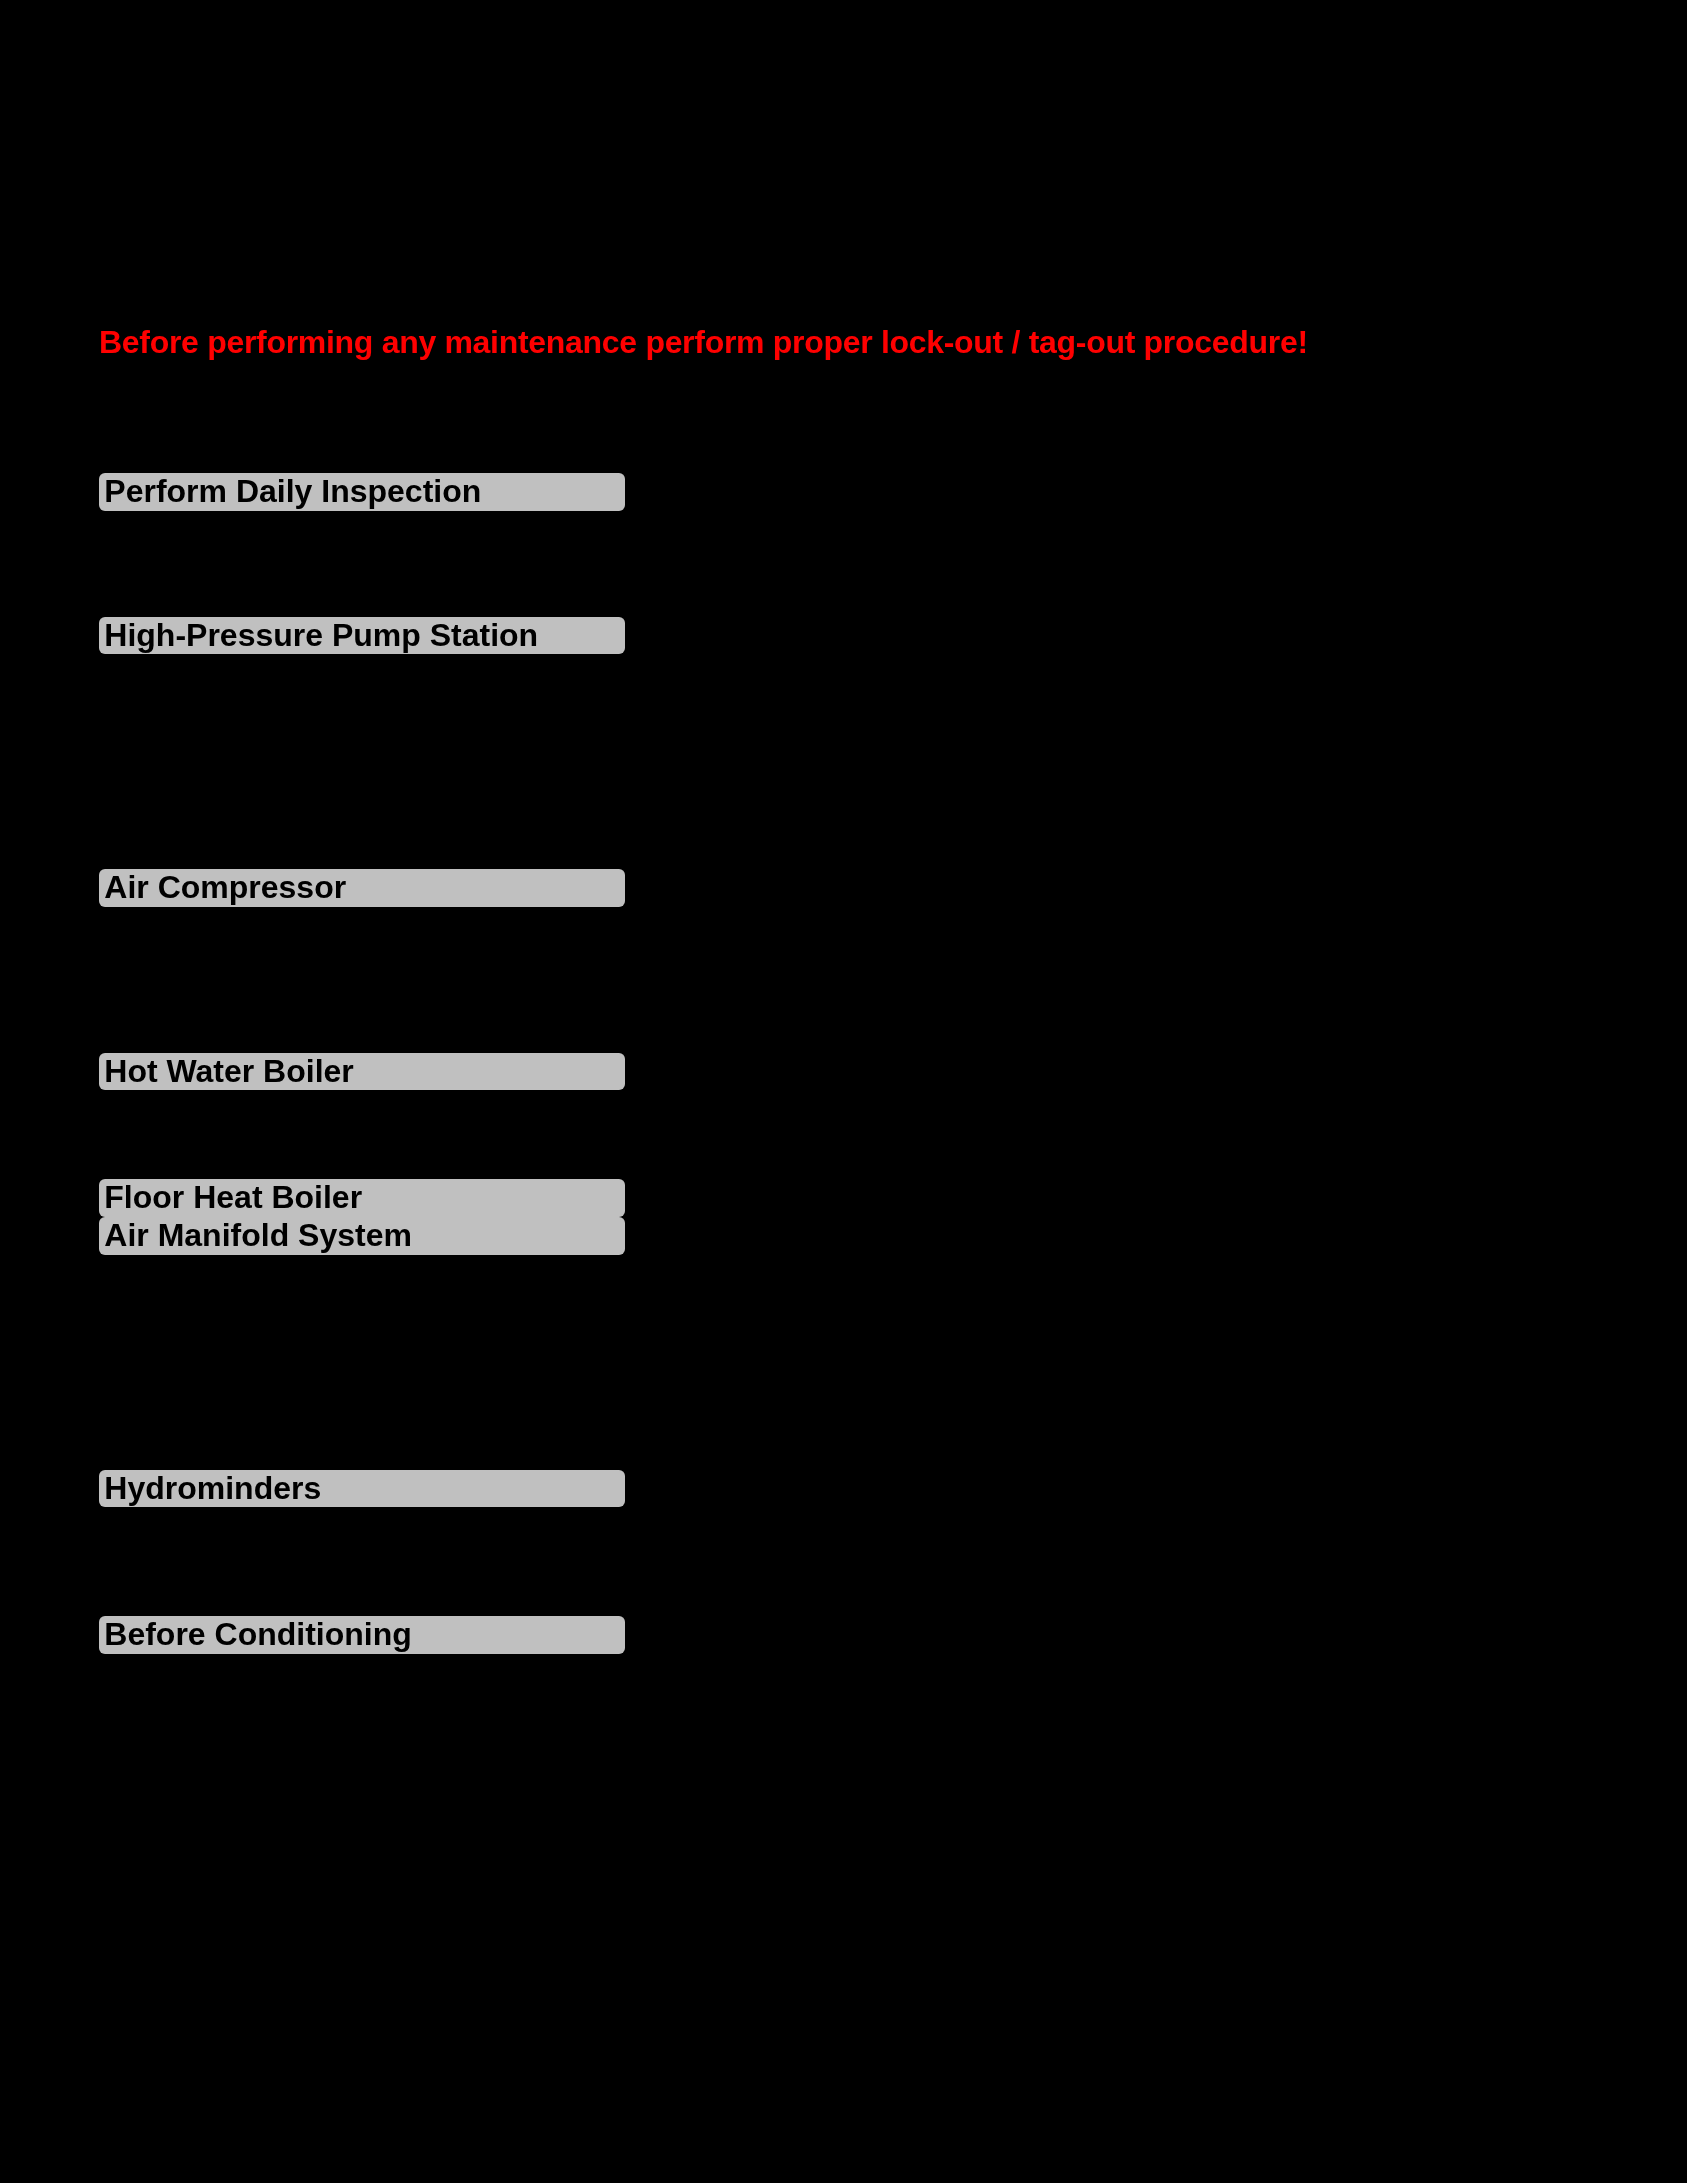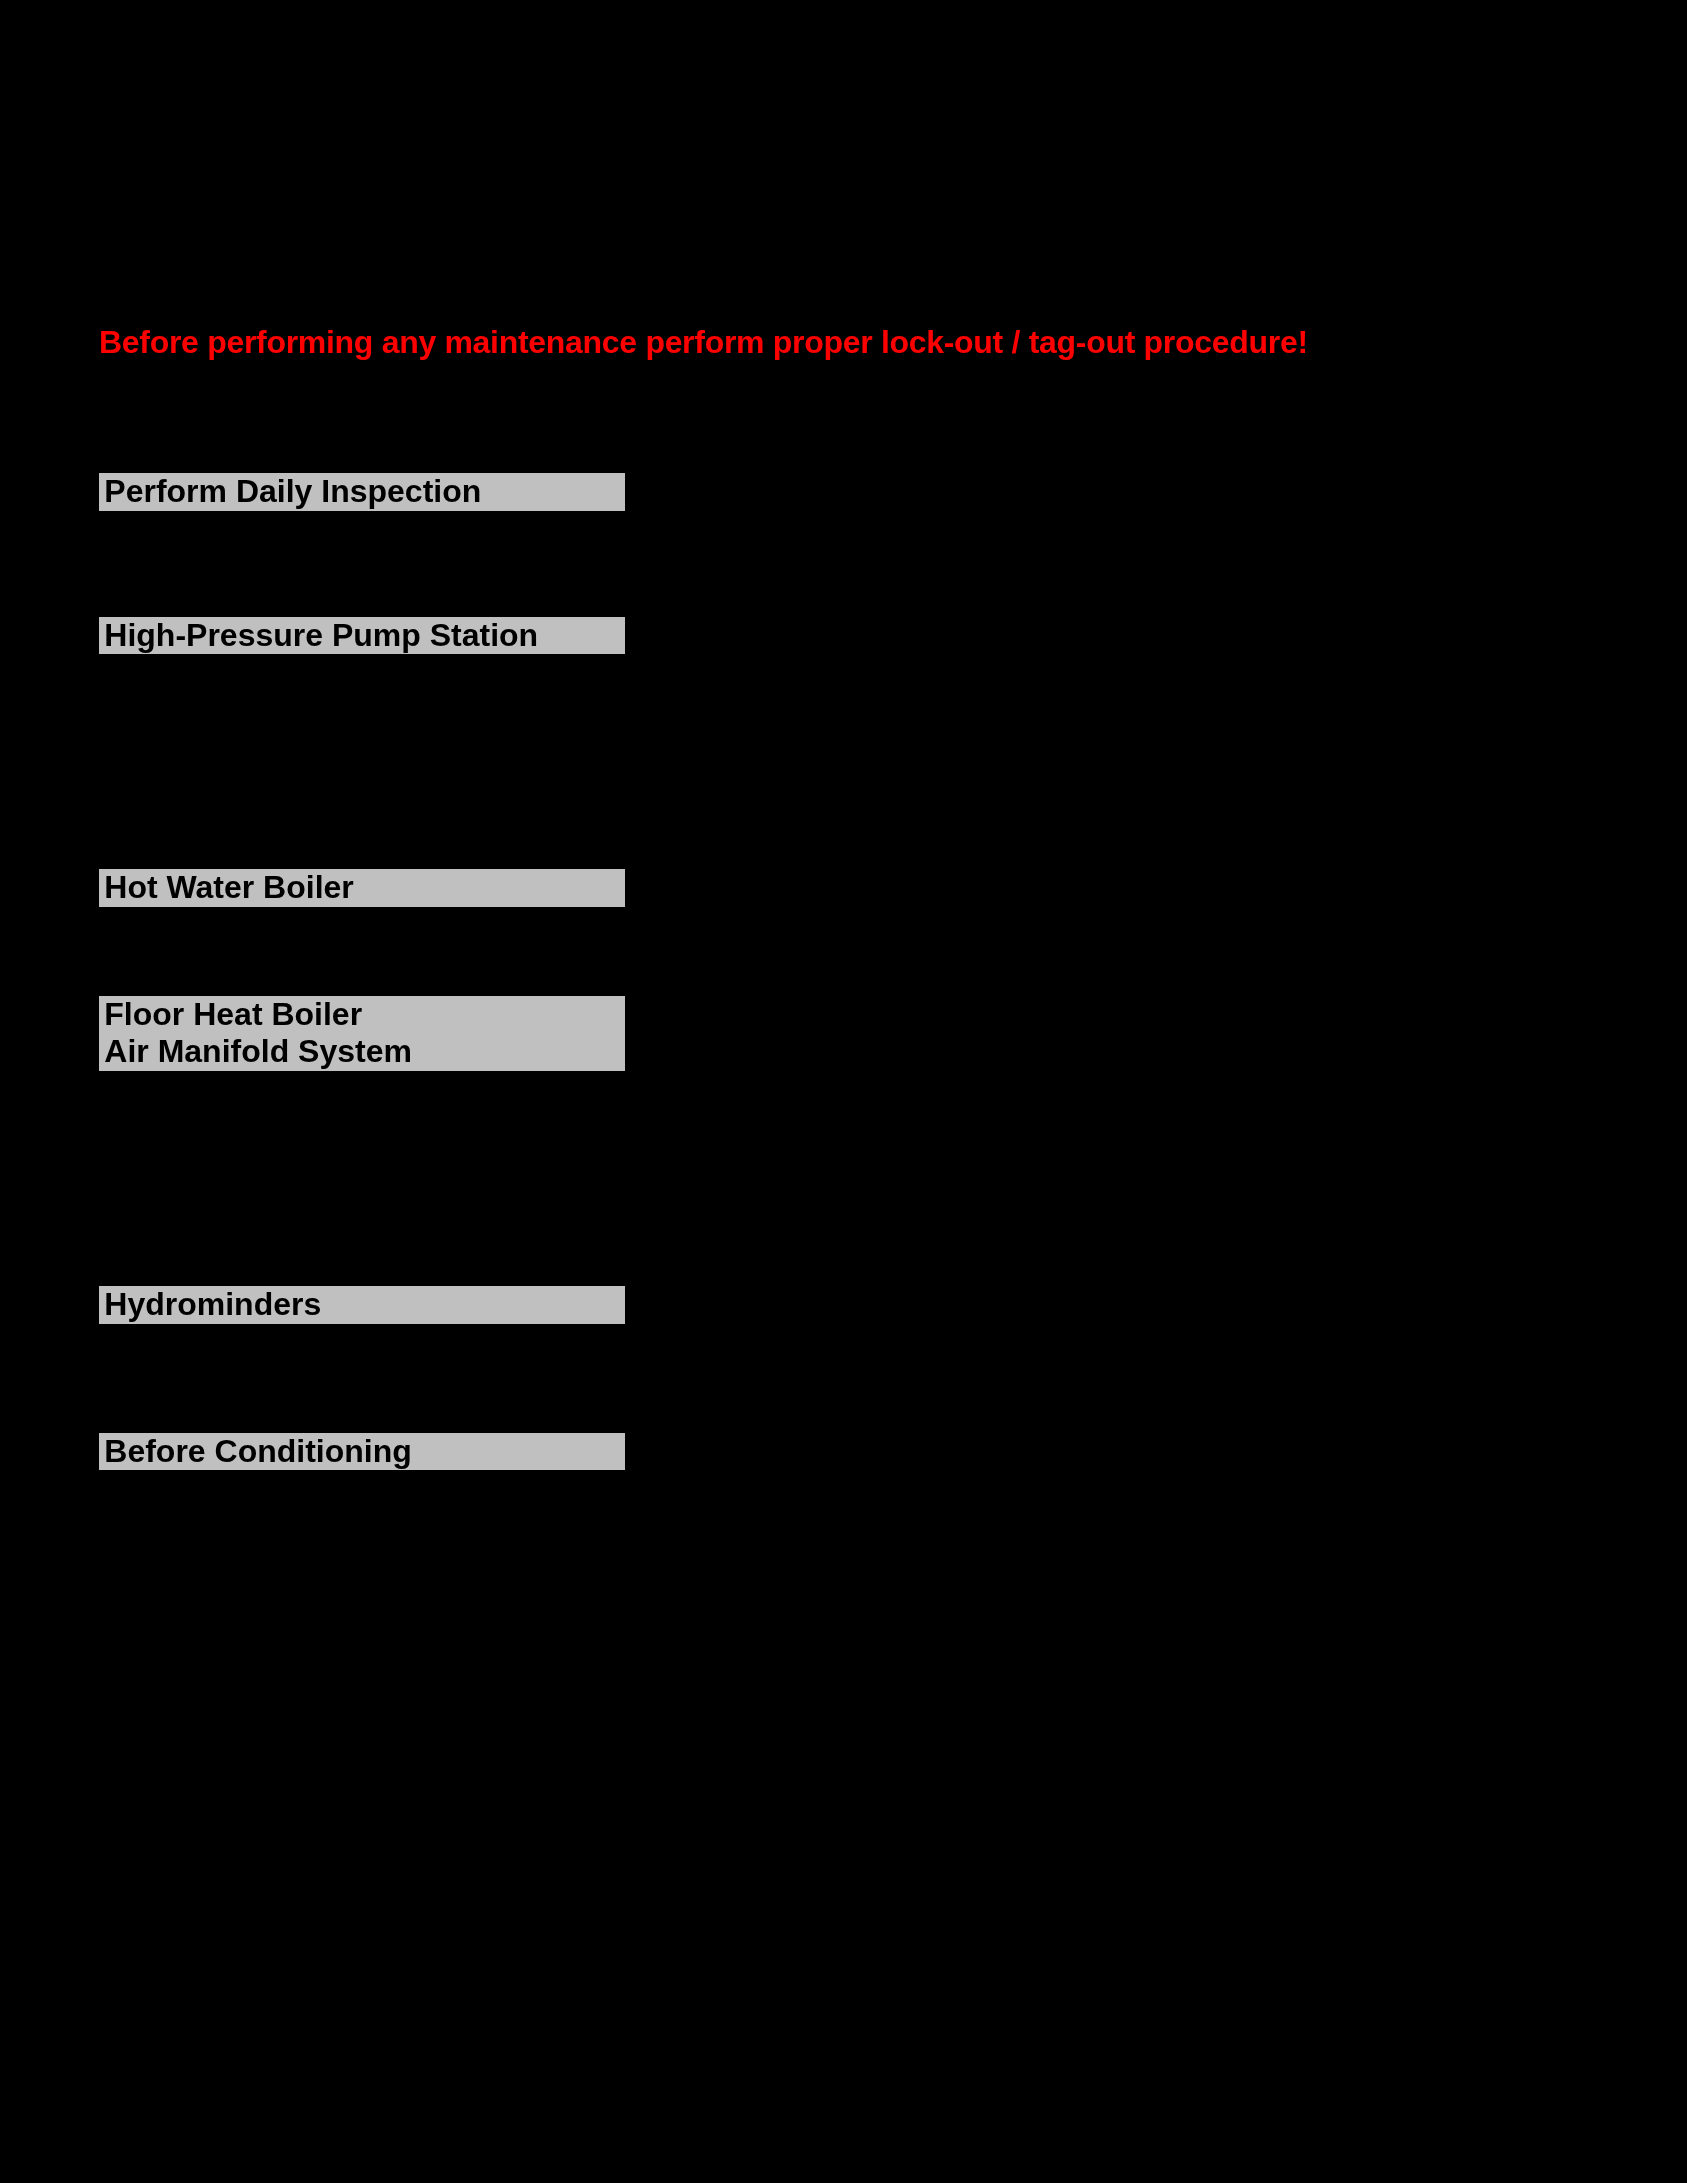--- a/index.html
+++ b/index.html
@@ -26,20 +26,21 @@
   }
   .heading-light {
     background: #c0c0c0;
     color: #000000;
     font-weight: bold;
     font-size: 32px;
     width: 526px;
     padding: 2px 5.3px 2px 5.3px;
     box-sizing: border-box;
     line-height: 1.05;
+    border-radius: 6px;
   }
   .heading-dark {
     background: #808080;
     color: #00ffff;
     font-weight: bold;
     font-size: 32px;
     width: 526px;
     padding: 2px 5.3px 2px 5.3px;
     box-sizing: border-box;
     line-height: 1.05;
@@ -54,20 +55,23 @@
 
   <div style="margin-bottom:106px;">
     <div class="heading-light">Perform Daily Inspection</div>
   </div>
 
 
   <div style="margin-bottom:215px;">
     <div class="heading-light">High-Pressure Pump Station</div>
   </div>
 
+  <div style="margin-bottom:146px;">
+    <div class="heading-light">Air Compressor</div>
+  </div>
 
   <div style="margin-bottom:89px;">
     <div class="heading-light">Hot Water Boiler</div>
   </div>
 
   <div style="">
     <div class="heading-light">Floor Heat Boiler</div>
   </div>
 
   <div style="margin-bottom:215px;">

